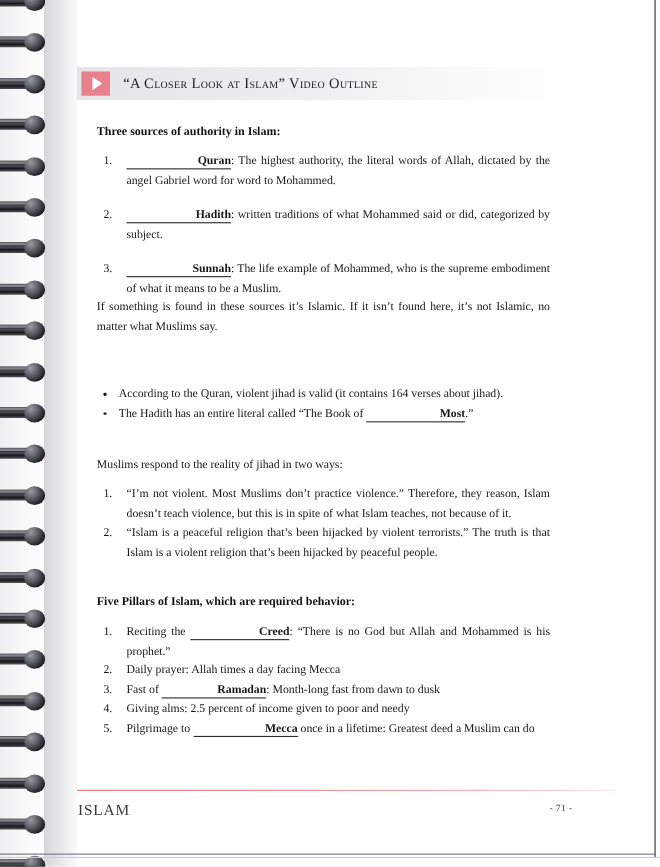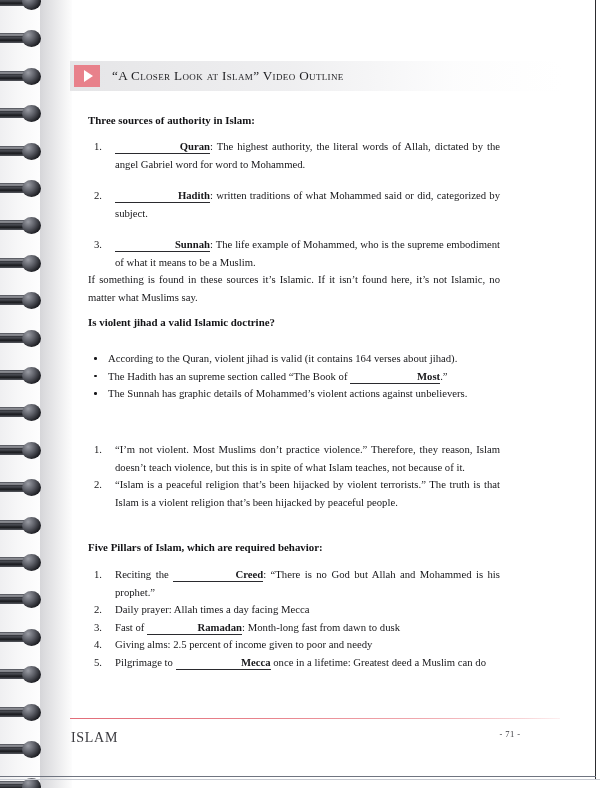--- a/index.html
+++ b/index.html
@@ -376,41 +376,37 @@
           <span class="idx">3.</span>
           <span class="blank w95">Sunnah</span><span>: The life example of Mohammed, who is the supreme embodiment of what it means to be a Muslim.</span>
         </li>
       </ol>
     </div>
 
     <div class="body-col" style="top:271px;">
       <p class="para">If something is found in these sources it’s Islamic. If it isn’t found here, it’s not Islamic, no matter what Muslims say.</p>
     </div>
 
-    <div class="body-col" style="top:314px;">
-      <h3 class="sec">Is violent jihad a valid Islamic doctrine?</h3>
-    </div>
 
     <div class="body-col" style="top:350px;">
       <ul class="bul">
         <li>
           <span class="dot"></span>
           <span>According to the Quran, violent jihad is valid (it contains 164 verses about jihad).</span>
         </li>
         <li>
           <span class="dot"></span>
-          <span>The Hadith has an supreme section called “The Book of </span><span class="blank w90">Most</span><span>.”</span>
-        </li>
-        <li>
-          <span class="dot"></span>
-          <span>The Sunnah has graphic details of Mohammed’s violent actions against unbelievers.</span>
+          <span>The Hadith has an entire literal called “The Book of </span><span class="blank w90">Most</span><span>.”</span>
         </li>
       </ul>
     </div>
 
+    <div class="body-col" style="top:414px;">
+      <p class="para">Muslims respond to the reality of jihad in two ways:</p>
+    </div>
 
     <div class="body-col" style="top:441px;">
       <ol class="num tight">
         <li>
           <span class="idx">1.</span>
           <span>“I’m not violent. Most Muslims don’t practice violence.” Therefore, they reason, Islam doesn’t teach violence, but this is in spite of what Islam teaches, not because of it.</span>
         </li>
         <li>
           <span class="idx">2.</span>
           <span>“Islam is a peaceful religion that’s been hijacked by violent terrorists.” The truth is that Islam is a violent religion that’s been hijacked by peaceful people.</span>

